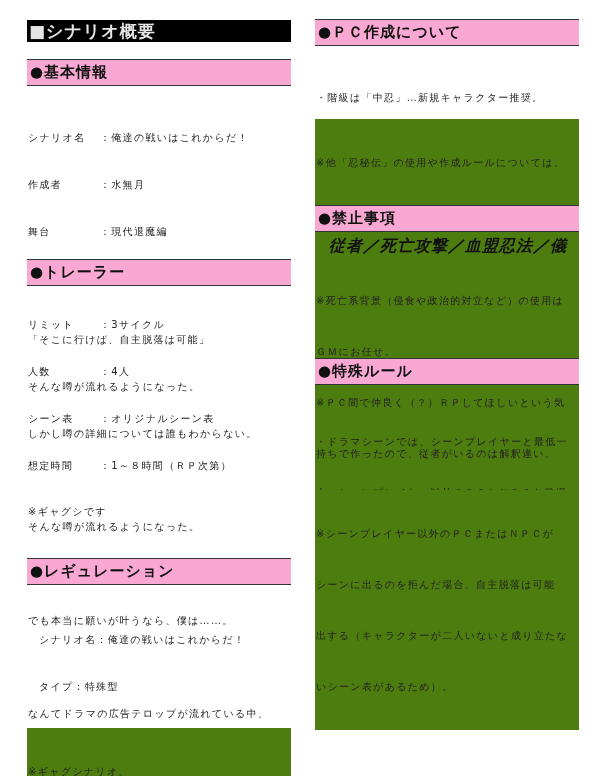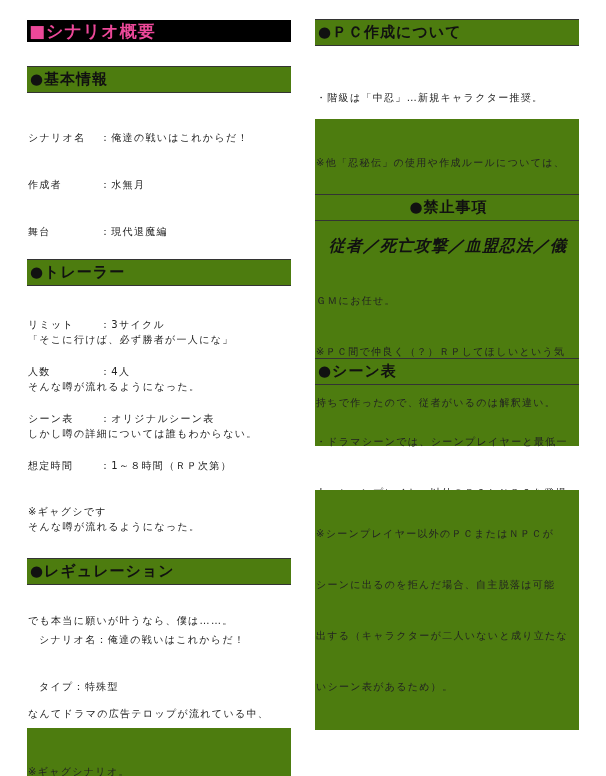--- a/index.html
+++ b/index.html
@@ -22,35 +22,35 @@
     .col-left { left: 27px; width: 264px; }
     .col-right { left: 315px; width: 264px; }
 
     .title-bar {
       position: absolute;
       left: 0;
       top: 20px;
       width: 264px;
       height: 22px;
       background: #000000;
-      color: #ec4899;
+      color: #e5e5e5;
       font-weight: bold;
       font-size: 17px;
       line-height: 22px;
       padding-left: 2px;
       box-sizing: border-box;
       letter-spacing: 1px;
     }
 
     .sec-head {
       position: absolute;
       left: 0;
       width: 264px;
       height: 27px;
-      background: #4d7c0f;
+      background: #f9a8d4;
       border-top: 1.5px solid #333333;
       border-bottom: 1.5px solid #333333;
       box-sizing: border-box;
       font-weight: bold;
       font-size: 15px;
       line-height: 25px;
       padding-left: 3px;
       color: #111111;
       letter-spacing: 1px;
     }
@@ -96,36 +96,36 @@
       color: #111111;
     }
   </style>
 </head>
 <body>
 
 <div class="col col-left">
 
   <div class="title-bar">■シナリオ概要</div>
 
-  <div class="sec-head" style="top:66px;">●基本情報</div>
+  <div class="sec-head" style="top:59px;">●基本情報</div>
   <div class="text-block" style="top:99px; left:1px;">
     <div class="kv-row"><span class="kv-key">シナリオ名</span><span class="kv-val">：俺達の戦いはこれからだ！</span></div>
     <div class="kv-row"><span class="kv-key">作成者</span><span class="kv-val">：水無月</span></div>
     <div class="kv-row"><span class="kv-key">舞台</span><span class="kv-val">：現代退魔編</span></div>
     <div class="kv-row"><span class="kv-key">タイプ</span><span class="kv-val">：特殊型</span></div>
     <div class="kv-row"><span class="kv-key">リミット</span><span class="kv-val">：3サイクル</span></div>
     <div class="kv-row"><span class="kv-key">人数</span><span class="kv-val">：4人</span></div>
     <div class="kv-row"><span class="kv-key">シーン表</span><span class="kv-val">：オリジナルシーン表</span></div>
     <div class="kv-row"><span class="kv-key">想定時間</span><span class="kv-val">：1～８時間（ＲＰ次第）</span></div>
     <span class="row">※ギャグシです</span>
   </div>
 
   <div class="sec-head" style="top:259px;">●トレーラー</div>
   <div class="text-block" style="top:301px; left:1px;">
-    <span class="row">「そこに行けば、必ず勝者が一人にな」</span>
+    <span class="row">「そこに行けば、自主脱落は可能」</span>
     <span class="row">そんな噂が流れるようになった。</span>
     <span class="row">しかし噂の詳細については誰もわからない。</span>
     <span class="row"></span>
     <span class="row">そんな噂が流れるようになった。</span>
     <span class="row">ある者はつまらない噂だと切り捨てるだろう。</span>
     <span class="row">でも本当に願いが叶うなら、僕は……。</span>
     <span class="row"></span>
     <span class="row">なんてドラマの広告テロップが流れている中、</span>
     <span class="row">ゆったりと漫画や小説を読んでいるシノビたちが</span>
     
@@ -155,29 +155,30 @@
   <div class="sec-head" style="top:19px;">●ＰＣ作成について</div>
   <div class="text-block" style="top:59px; left:1px;">
     <span class="row" style="height:17px;">・階級は「中忍」…新規キャラクター推奨。</span>
     <span class="row" style="height:17px;">・背景／奥義開発／特殊忍具の使用は自由。</span>
   </div>
   <div class="note-box" style="top:119px;">
     <span class="row">※他「忍秘伝」の使用や作成ルールについては、</span>
     <span class="row">ＧＭにお任せ。</span>
   </div>
 
-  <div class="sec-head" style="top:194px;text-align:center;">●禁止事項</div>
+  <div class="sec-head" style="top:205px;">●禁止事項</div>
   <div class="forbidden-line" style="top:236px;">従者／死亡攻撃／血盟忍法／儀式忍法</div>
   <div class="note-box" style="top:257px;">
+    <span class="row">※死亡系背景（侵食や政治的対立など）の使用は</span>
     <span class="row">ＧＭにお任せ。</span>
     <span class="row">※ＰＣ間で仲良く（？）ＲＰしてほしいという気</span>
     <span class="row">持ちで作ったので、従者がいるのは解釈違い。</span>
   </div>
 
-  <div class="sec-head" style="top:358px;">●シーン表</div>
+  <div class="sec-head" style="top:358px;">●特殊ルール</div>
   <div class="text-block" style="top:399px; left:1px; line-height:17px;">
     <span class="row" style="height:17px;">・ドラマシーンでは、シーンプレイヤーと最低一</span>
     <span class="row" style="height:17px;">人、シーンプレイヤー以外のＰＣかＮＰＣを登場</span>
     <span class="row" style="height:17px;">させる。</span>
     <span class="row" style="height:17px;">・クライマックス戦闘では、必ず勝者が一人にな</span>
     <span class="row" style="height:17px;">るまで戦闘を行う（自主脱落は可能）。</span>
   </div>
   <div class="note-box" style="top:490px;">
     <span class="row">※シーンプレイヤー以外のＰＣまたはＮＰＣが</span>
     <span class="row">シーンに出るのを拒んだ場合、自主脱落は可能</span>

